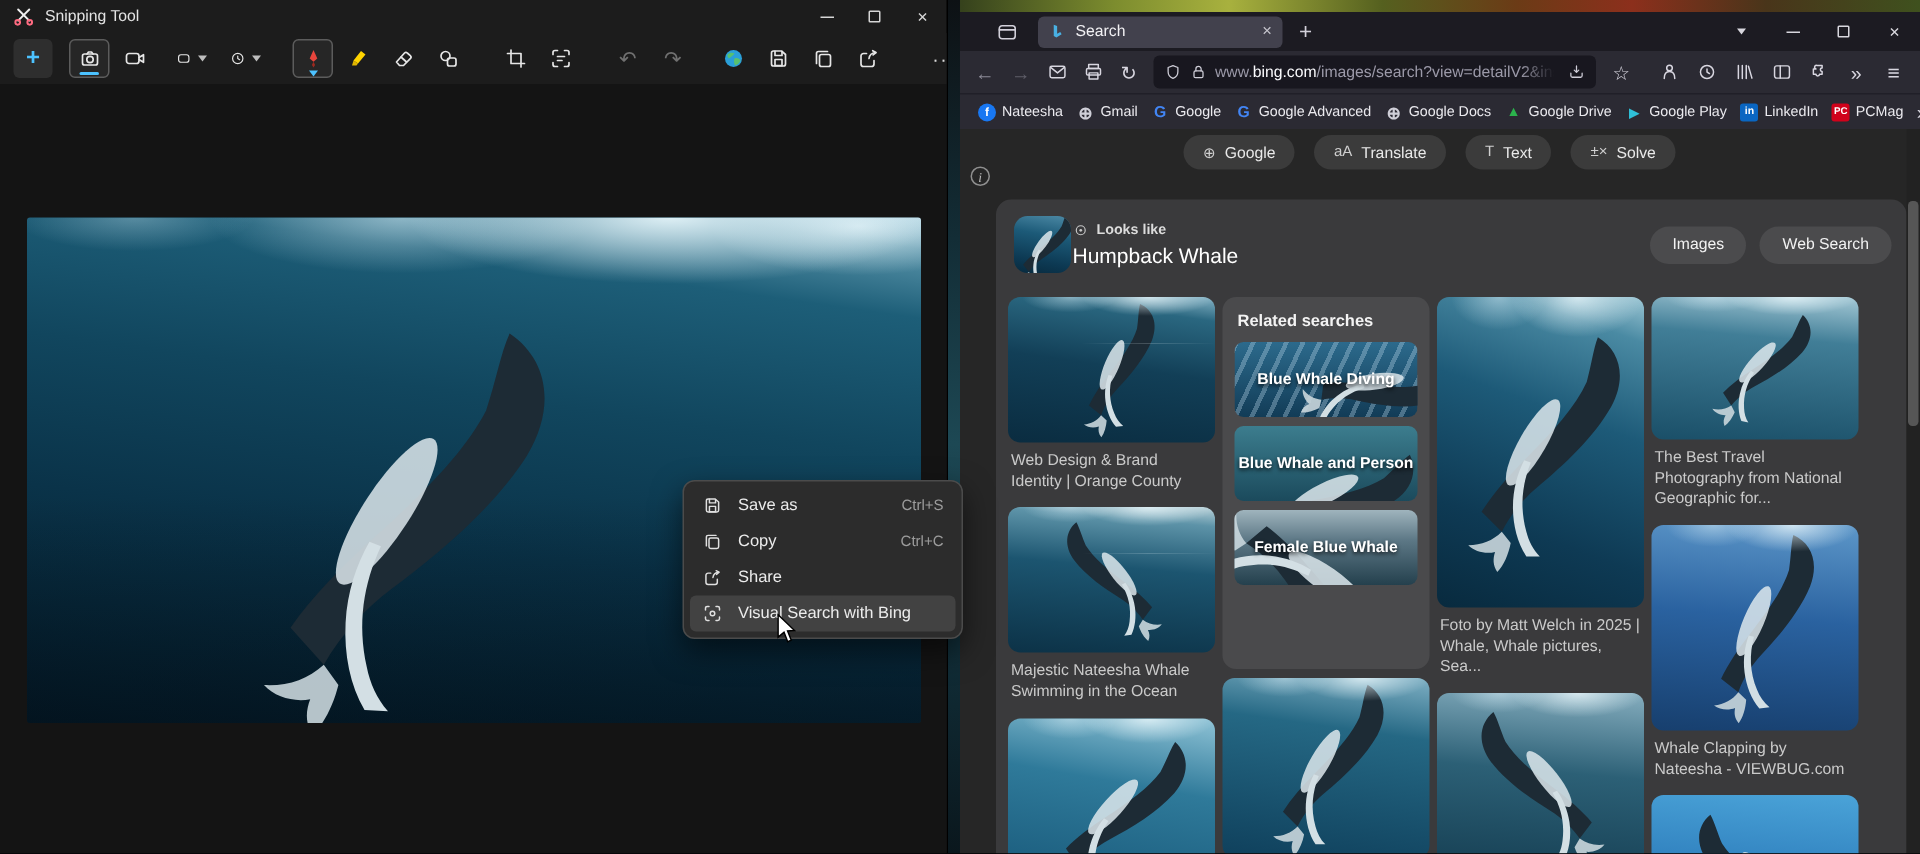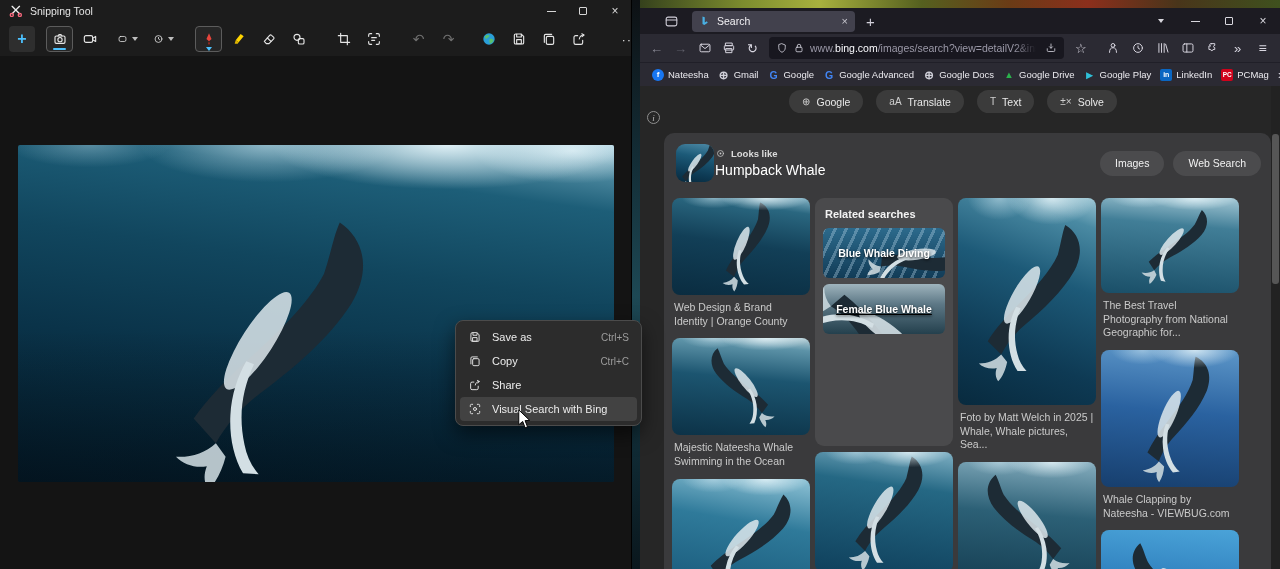--- a/index.html
+++ b/index.html
@@ -158,21 +158,21 @@
   .m-big .wsvg{left:-4%;top:-2%;width:108%;height:104%;}
 
   
   .rs-card{height:248px;background:#4a4a4c;border-radius:9px;padding:8px;margin-bottom:6px;}
   .rs-head{font-size:11px;font-weight:bold;color:#f3f3f3;margin:2px 2px 8px;}
   .rs-tile{position:relative;height:50px;border-radius:6px;overflow:hidden;margin-bottom:6px;display:flex;align-items:center;justify-content:center;}
   .rs-label{position:relative;z-index:2;font-size:10.5px;font-weight:bold;color:#fff;text-shadow:0 1px 3px rgba(0,0,0,.85);}
   .rs1{background:repeating-linear-gradient(115deg,rgba(185,214,232,.35) 0 3px,rgba(185,214,232,0) 3px 10px),linear-gradient(180deg,#2c6a8c,#123c57);}
   .rs2{background:linear-gradient(90deg,#6e7f8c 0%,#c0a36b 42%,#8a744a 60%,#16303f 100%);}
   .rs3{background:linear-gradient(180deg,#3c7d8e,#1b4a5c);}
-  .rs4{background:linear-gradient(180deg,#9fb4bd 0%,#5d7886 40%,#24404d 100%);text-decoration:underline;}
+  .rs4{background:linear-gradient(180deg,#9fb4bd 0%,#5d7886 40%,#24404d 100%);}
   .rs-tile .wsvg{width:92px;height:102px;left:auto;right:-16px;top:-20px;transform:rotate(52deg);}
   .rs2 .wsvg{right:10px;top:-26px;transform:rotate(78deg);}
   .rs3 .wsvg{right:2px;top:-14px;width:120px;height:130px;transform:rotate(34deg);}
   .rs4 .wsvg{right:-8px;top:-30px;width:150px;height:160px;transform:rotate(95deg);}
 
   .pg-scroll{position:absolute;right:0;top:0;bottom:0;width:9px;background:#222222;}
   .pg-thumb{position:absolute;right:1px;top:48px;width:7px;height:150px;border-radius:3px;background:#565656;}
 </style>
 </head>
 <body>
@@ -678,20 +678,26 @@
 
         <div class="col c2">
           <div class="rs-card">
             <div class="rs-head">Related searches</div>
             <div class="rs-tile rs1">
                 <svg class="wsvg" viewBox="0 0 100 115" preserveAspectRatio="xMidYMid meet">
                   <use href="#whale"></use>
                 </svg>
                 <span class="rs-label">Blue Whale Diving</span>
               </div>
+            <div class="rs-tile rs3">
+                <svg class="wsvg" viewBox="0 0 100 115" preserveAspectRatio="xMidYMid meet">
+                  <use href="#whale"></use>
+                </svg>
+                <span class="rs-label">Blue Whale and Person</span>
+              </div>
             <div class="rs-tile rs4">
                 <svg class="wsvg" viewBox="0 0 100 115" preserveAspectRatio="xMidYMid meet">
                   <use href="#whale"></use>
                 </svg>
                 <span class="rs-label">Female Blue Whale</span>
               </div>
           </div>
           <div class="timg h120 g9 m-big">
               <svg class="wsvg" viewBox="0 0 100 115" preserveAspectRatio="xMidYMid meet">
                 <use href="#whale"></use>

